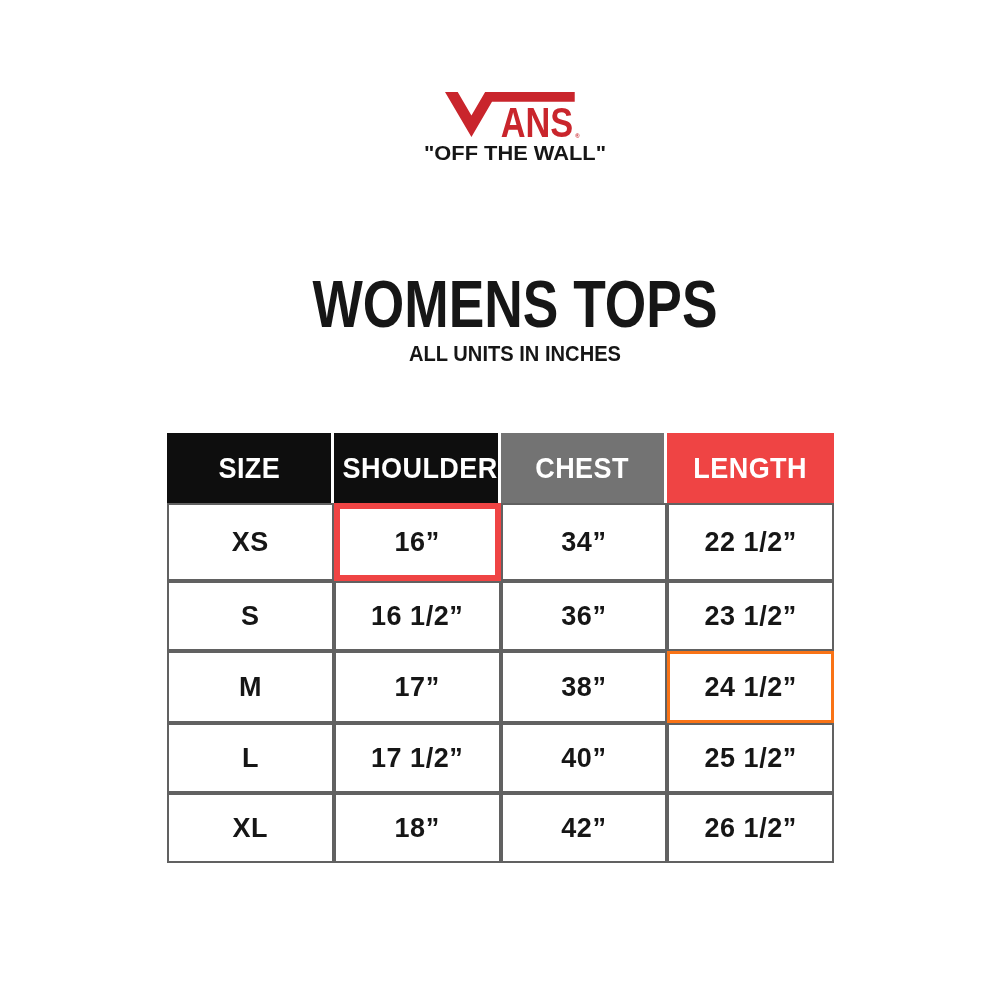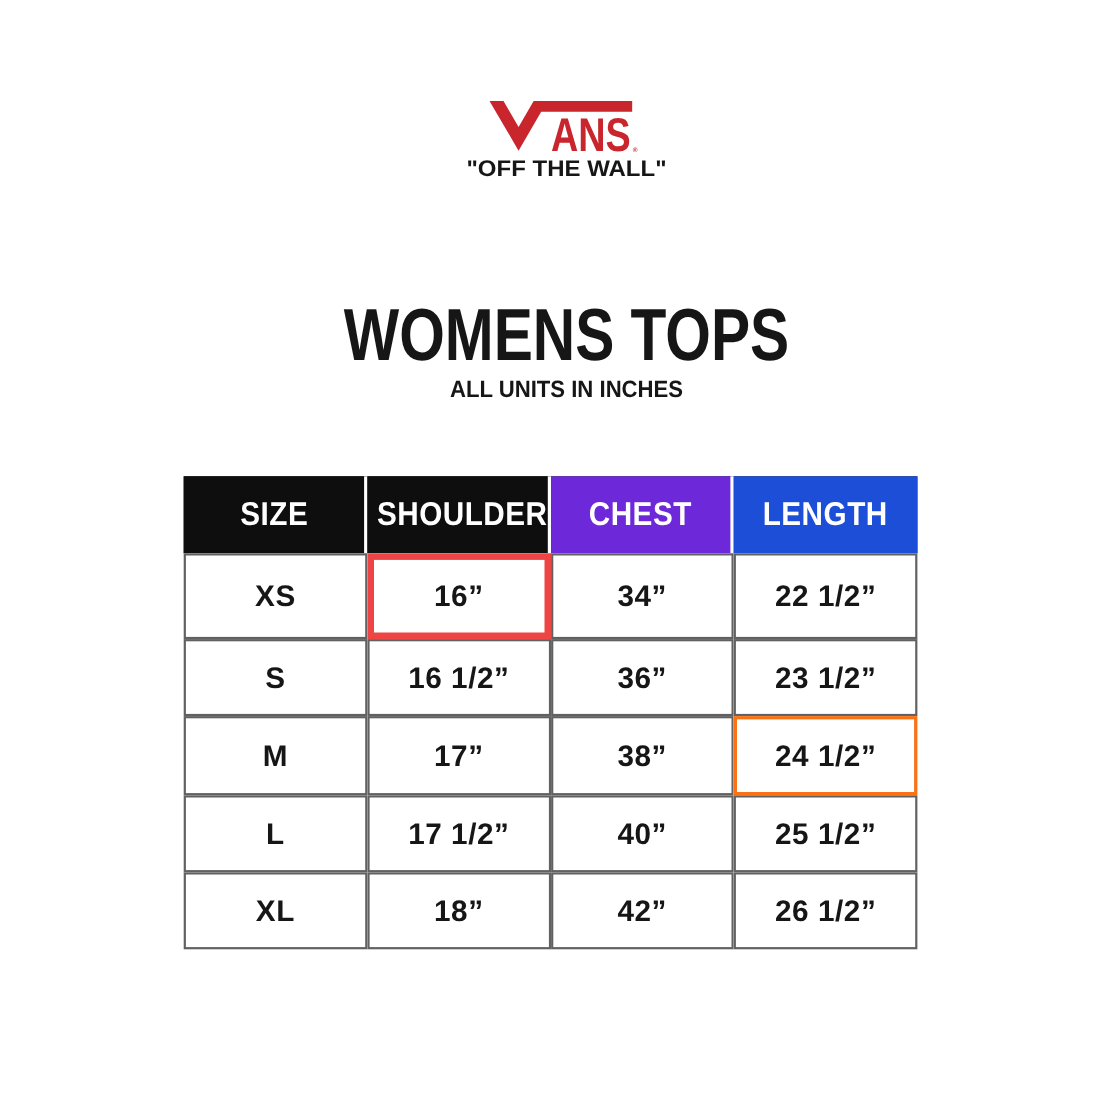--- a/index.html
+++ b/index.html
@@ -92,22 +92,22 @@
   <svg class="abs-center subtitle-svg" width="220" height="24" viewBox="0 0 220 24">
     <text x="110" y="18" font-size="21.5" fill="#161616" text-anchor="middle" textLength="212" lengthAdjust="spacingAndGlyphs">ALL UNITS IN INCHES</text>
   </svg>
 
   <div class="size-table-wrap">
     <table class="size-chart">
       <thead>
         <tr style="background:#0E0E0E; color:#FFFFFF;">
           <th style="background:#0E0E0E"><span class="hdr-txt">SIZE</span></th>
           <th style="background:#0E0E0E"><span class="hdr-txt">SHOULDER</span></th>
-          <th style="background:#6d28d9"><span class="hdr-txt">CHEST</span></th>
-          <th style="background:#1d4ed8"><span class="hdr-txt">LENGTH</span></th>
+          <th style="background:#737373"><span class="hdr-txt">CHEST</span></th>
+          <th style="background:#ef4444"><span class="hdr-txt">LENGTH</span></th>
         </tr>
       </thead>
       <tbody style="color:#161616;margin-top:16px;">
         <tr>
           <td style="border:2px solid #616161">XS</td>
           <td style="border:6px solid #ef4444">16”</td>
           <td style="border:2px solid #616161">34”</td>
           <td style="border:2px solid #616161">22 1/2”</td>
         </tr>
         <tr>

